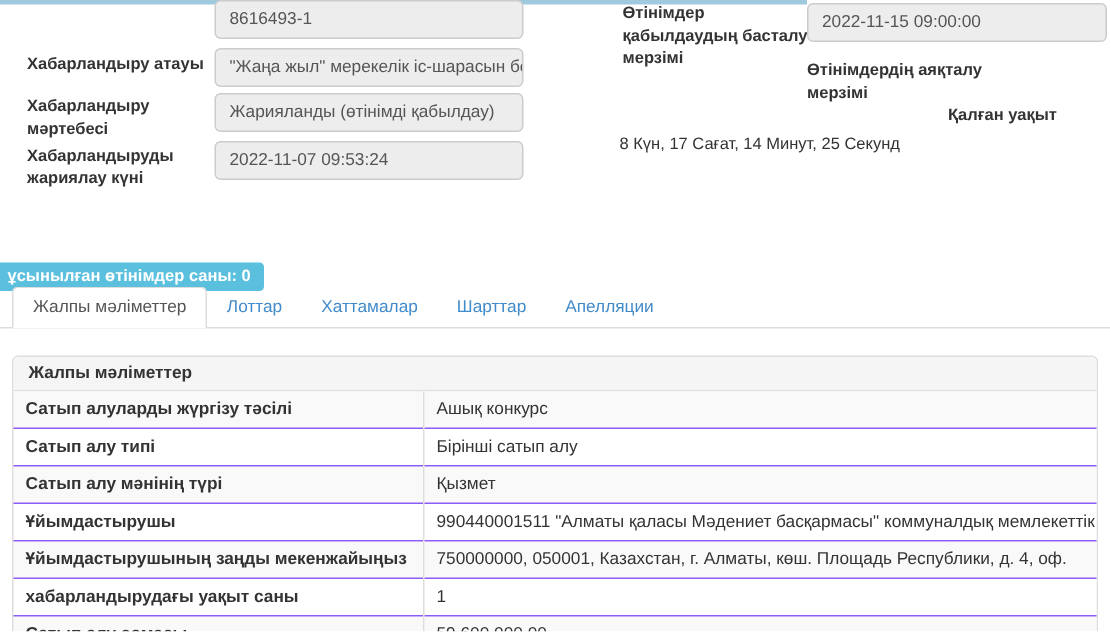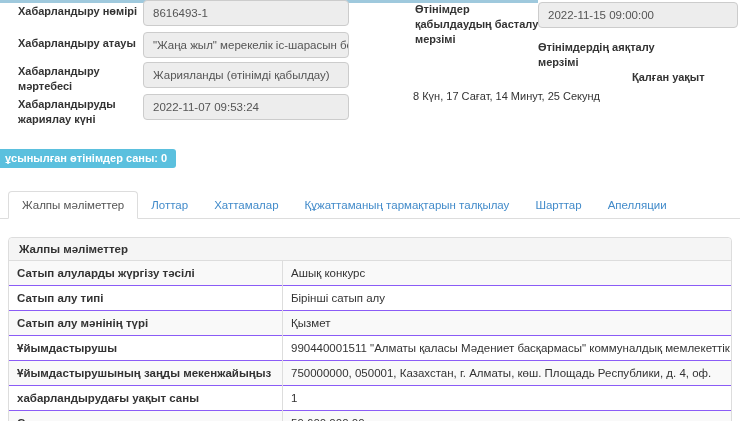--- a/index.html
+++ b/index.html
@@ -11,21 +11,21 @@
   
   .fld-label{position:absolute;font-size:11px;font-weight:bold;color:#333;line-height:1.35;}
   .fld-input{
     position:absolute;height:24px;line-height:24px;padding:0 9px;box-sizing:content-box;
     background:#ededed;border:1px solid #ccc;border-radius:4px;font-size:11.5px;color:#555;
     white-space:nowrap;overflow:hidden;
   }
   .countdown{position:absolute;font-size:11px;color:#333;}
   
   .badge{
-    position:absolute;left:0;top:149px;height:19px;line-height:19px;padding:0 9px 0 5px;
+    position:absolute;left:0;top:175px;height:19px;line-height:19px;padding:0 9px 0 5px;
     background:#5bc0de;color:#fff;font-size:11px;font-weight:bold;border-radius:0 3px 3px 0;
   }
   
   .tabs{
     position:absolute;left:0;top:191px;width:740px;display:flex;align-items:flex-end;
     border-bottom:1px solid #ddd;padding-left:8px;box-sizing:border-box;
   }
   .tab{
     font-size:11.5px;color:#428bca;text-decoration:none;padding:7px 13px;cursor:pointer;
     white-space:nowrap;
@@ -49,21 +49,20 @@
   table.kv td{padding:6px 8px;border-top:1px solid #8b5cf6;overflow:hidden;white-space:nowrap;}
   table.kv tr:first-child td{border-top:none;}
   td.key{font-weight:bold;width:257px;border-right:1px solid #ddd;}
 </style>
 </head>
 <body>
 
 <div class="screen">
   <div class="topline"></div>
 
-  <div class="fld-label" style="left:18px;top:4px;width:128px;">Хабарландыру нөмірі</div>
   <div class="fld-input" style="left:143px;top:0px;width:186px;">8616493-1</div>
 
   <div class="fld-label" style="left:18px;top:36px;width:128px;">Хабарландыру атауы</div>
   <div class="fld-input" style="left:143px;top:32px;width:186px;">"Жаңа жыл" мерекелік іс-шарасын безе</div>
 
   <div class="fld-label" style="left:18px;top:64px;width:110px;">Хабарландыру мәртебесі</div>
   <div class="fld-input" style="left:143px;top:62px;width:186px;">Жарияланды (өтінімді қабылдау)</div>
 
   <div class="fld-label" style="left:18px;top:97px;width:110px;">Хабарландыруды жариялау күні</div>
   <div class="fld-input" style="left:143px;top:94px;width:186px;">2022-11-07 09:53:24</div>
@@ -75,21 +74,20 @@
 
   <div class="fld-label" style="left:632px;top:70px;width:100px;">Қалған уақыт</div>
   <div class="countdown" style="left:413px;top:90px;">8 Күн, 17 Сағат, 14 Минут, 25 Секунд</div>
 
   <div class="badge">ұсынылған өтінімдер саны: 0</div>
 
   <div class="tabs">
     <a class="tab active">Жалпы мәліметтер</a>
     <a class="tab">Лоттар</a>
     <a class="tab">Хаттамалар</a>
-    <a class="tab">Құжаттаманың тармақтарын талқылау</a>
     <a class="tab">Шарттар</a>
     <a class="tab">Апелляции</a>
   </div>
 
   <div class="panel">
     <div class="panel-header">Жалпы мәліметтер</div>
     <table class="kv">
       <tbody>
           <tr>
         <td class="key">Сатып алуларды жүргізу тәсілі</td>

